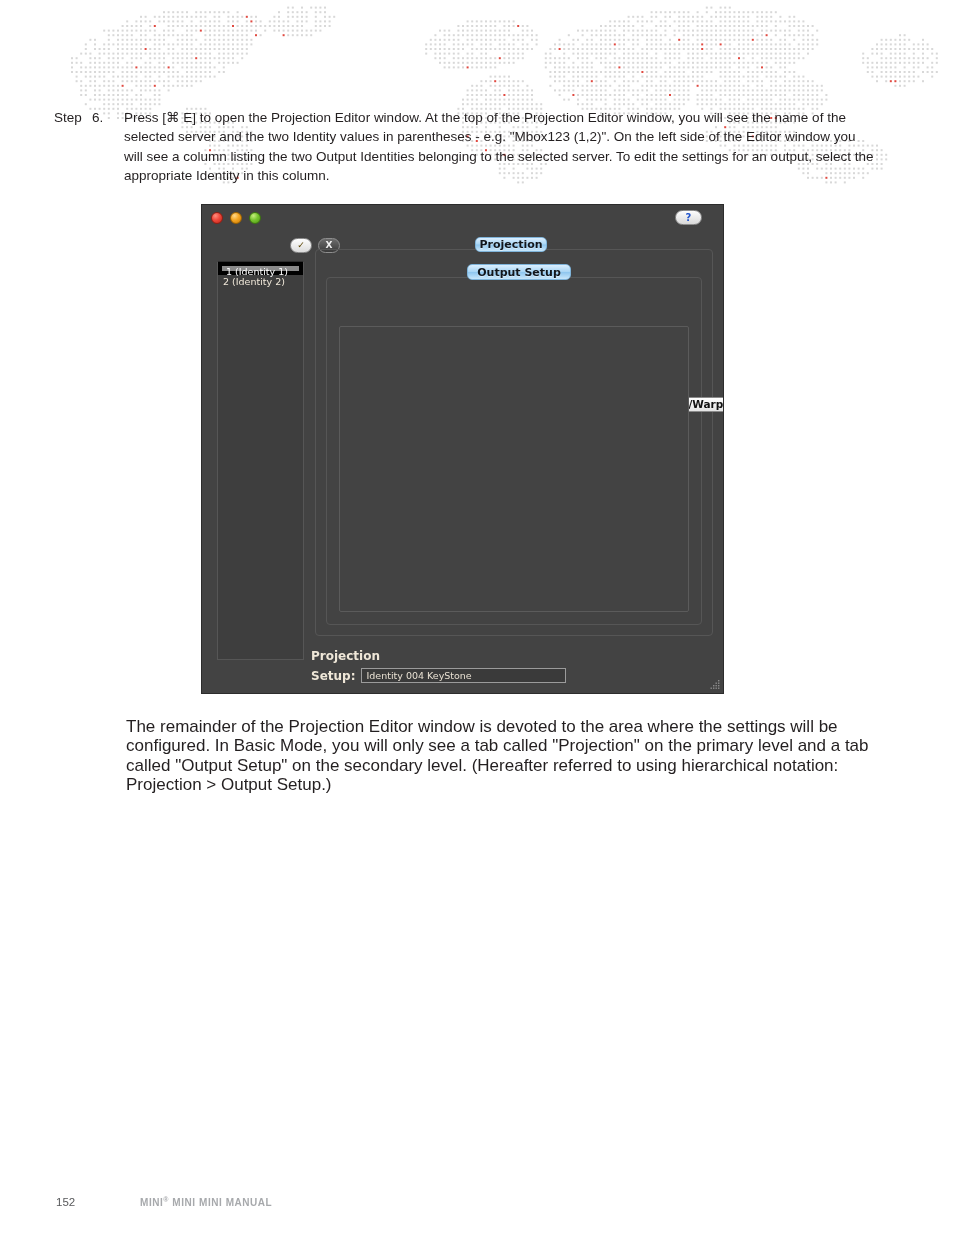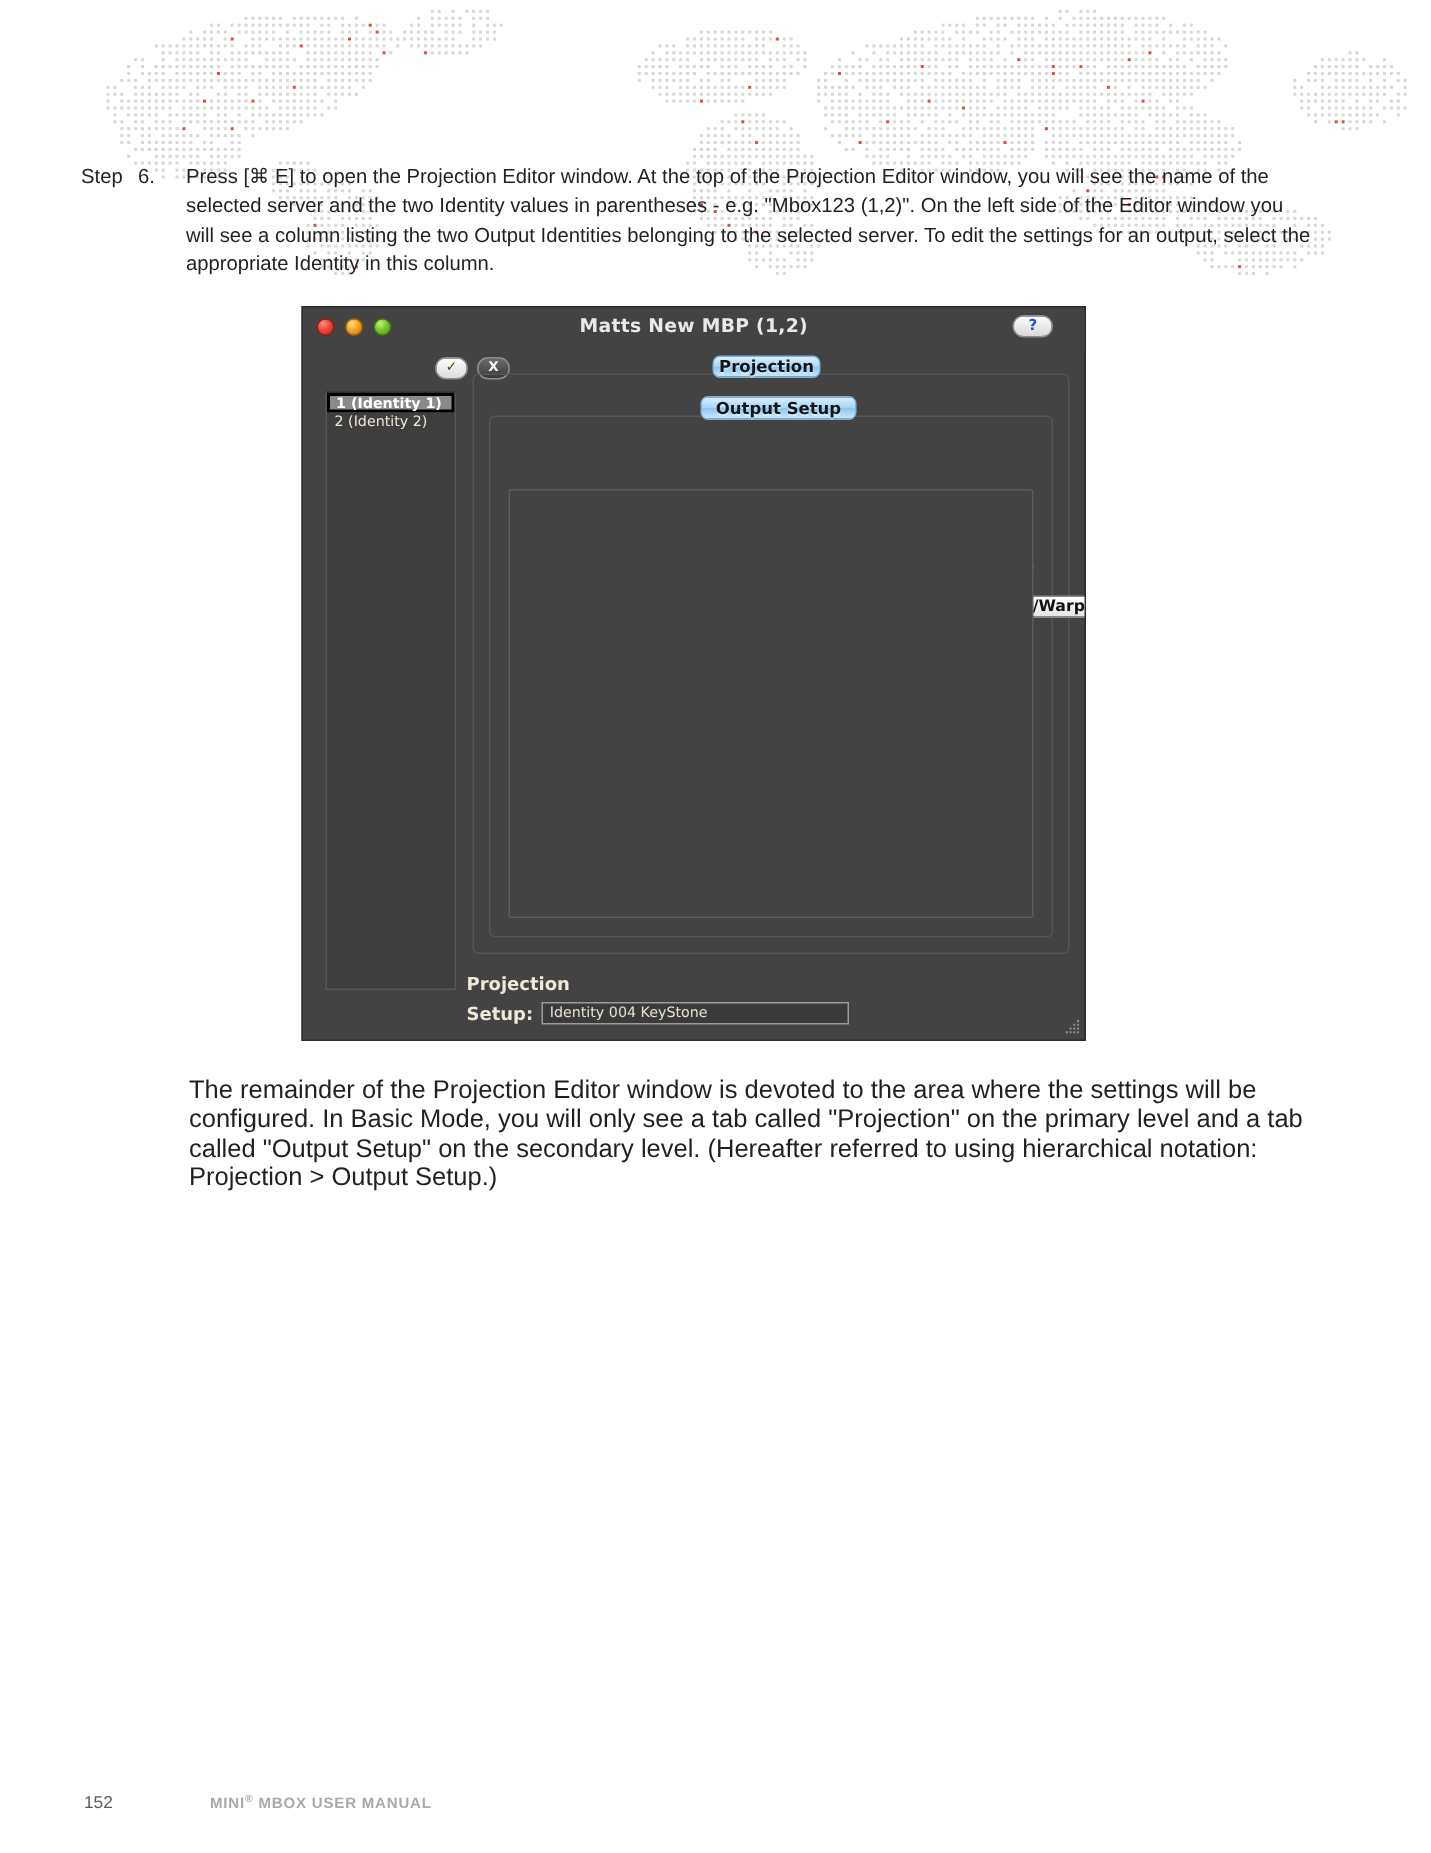--- a/index.html
+++ b/index.html
@@ -212,25 +212,24 @@
     height: 13px;
     font-size: 9.5px;
     color: #efe7d8;
     padding-left: 5px;
     line-height: 13px;
     box-sizing: border-box;
     white-space: nowrap;
   }
   .ident-item.selected {
     background: #8a8a8a;
-    border: 2px solid #000000;
+    border: 4px solid #000000;
     color: #ffffff;
     line-height: 11px;
     padding-left: 4px;
-    font-weight: bold;
   }
 
   
   .group-outer {
     position: absolute;
     left: 113px;
     top: 44px;
     right: 10px;
     height: 387px;
     border: 1px solid #565656;
@@ -3166,21 +3165,20 @@
 </div>
 
 <div class="win">
 
   <div class="titlebar">
     <div class="lights">
       <span class="light red"></span>
       <span class="light yellow"></span>
       <span class="light green"></span>
     </div>
-    <div class="win-title">Matts New MBP (1,2)</div>
     <div class="help-btn">?</div>
   </div>
 
   <div class="pill ok">✓</div>
   <div class="pill cancel">X</div>
 
   <div class="sidebar">
     <div class="ident-item selected">1 (Identity 1)</div>
     <div class="ident-item">2 (Identity 2)</div>
   </div>
@@ -3232,15 +3230,15 @@
         <rect x="9" y="8.5" width="1.4" height="1.4"></rect>
     </g>
   </svg>
 </div>
 
 <div class="para-bottom">The remainder of the Projection Editor window is devoted to the area where the settings will be configured. In Basic Mode, you will only see a tab called "Projection" on the primary level and a tab called "Output Setup" on the secondary level. (Hereafter referred to using hierarchical notation: Projection &gt; Output Setup.)</div>
 
 <div class="footer">
   <div class="footer-page">152</div>
   <div class="footer-title">
-    <span>MINI</span><sup>®</sup><span> MBOX USER MANUAL</span>
+    <span>MINI</span><sup>®</sup><span> MINI MINI MANUAL</span>
   </div>
 </div>
 
 </body></html>

